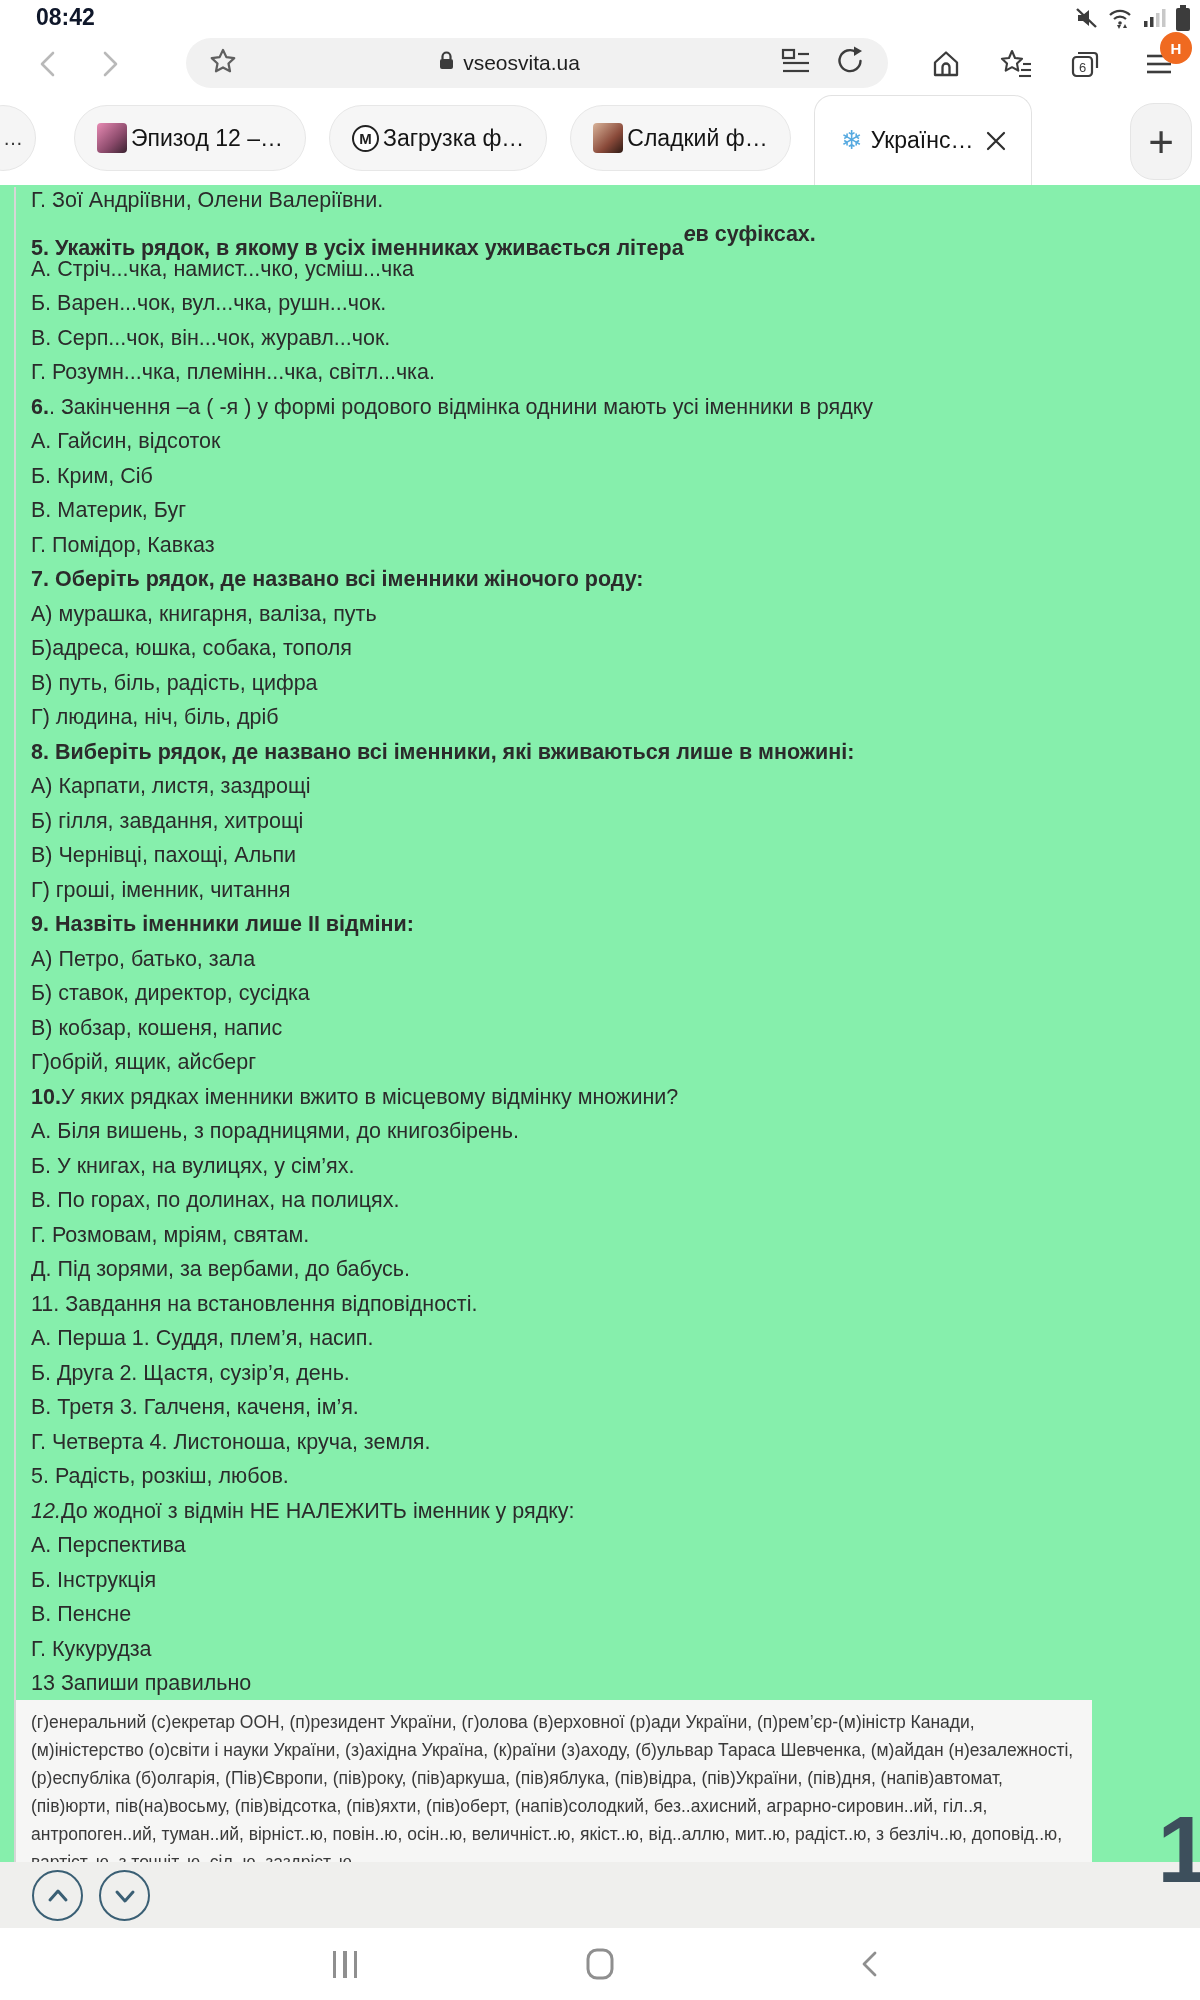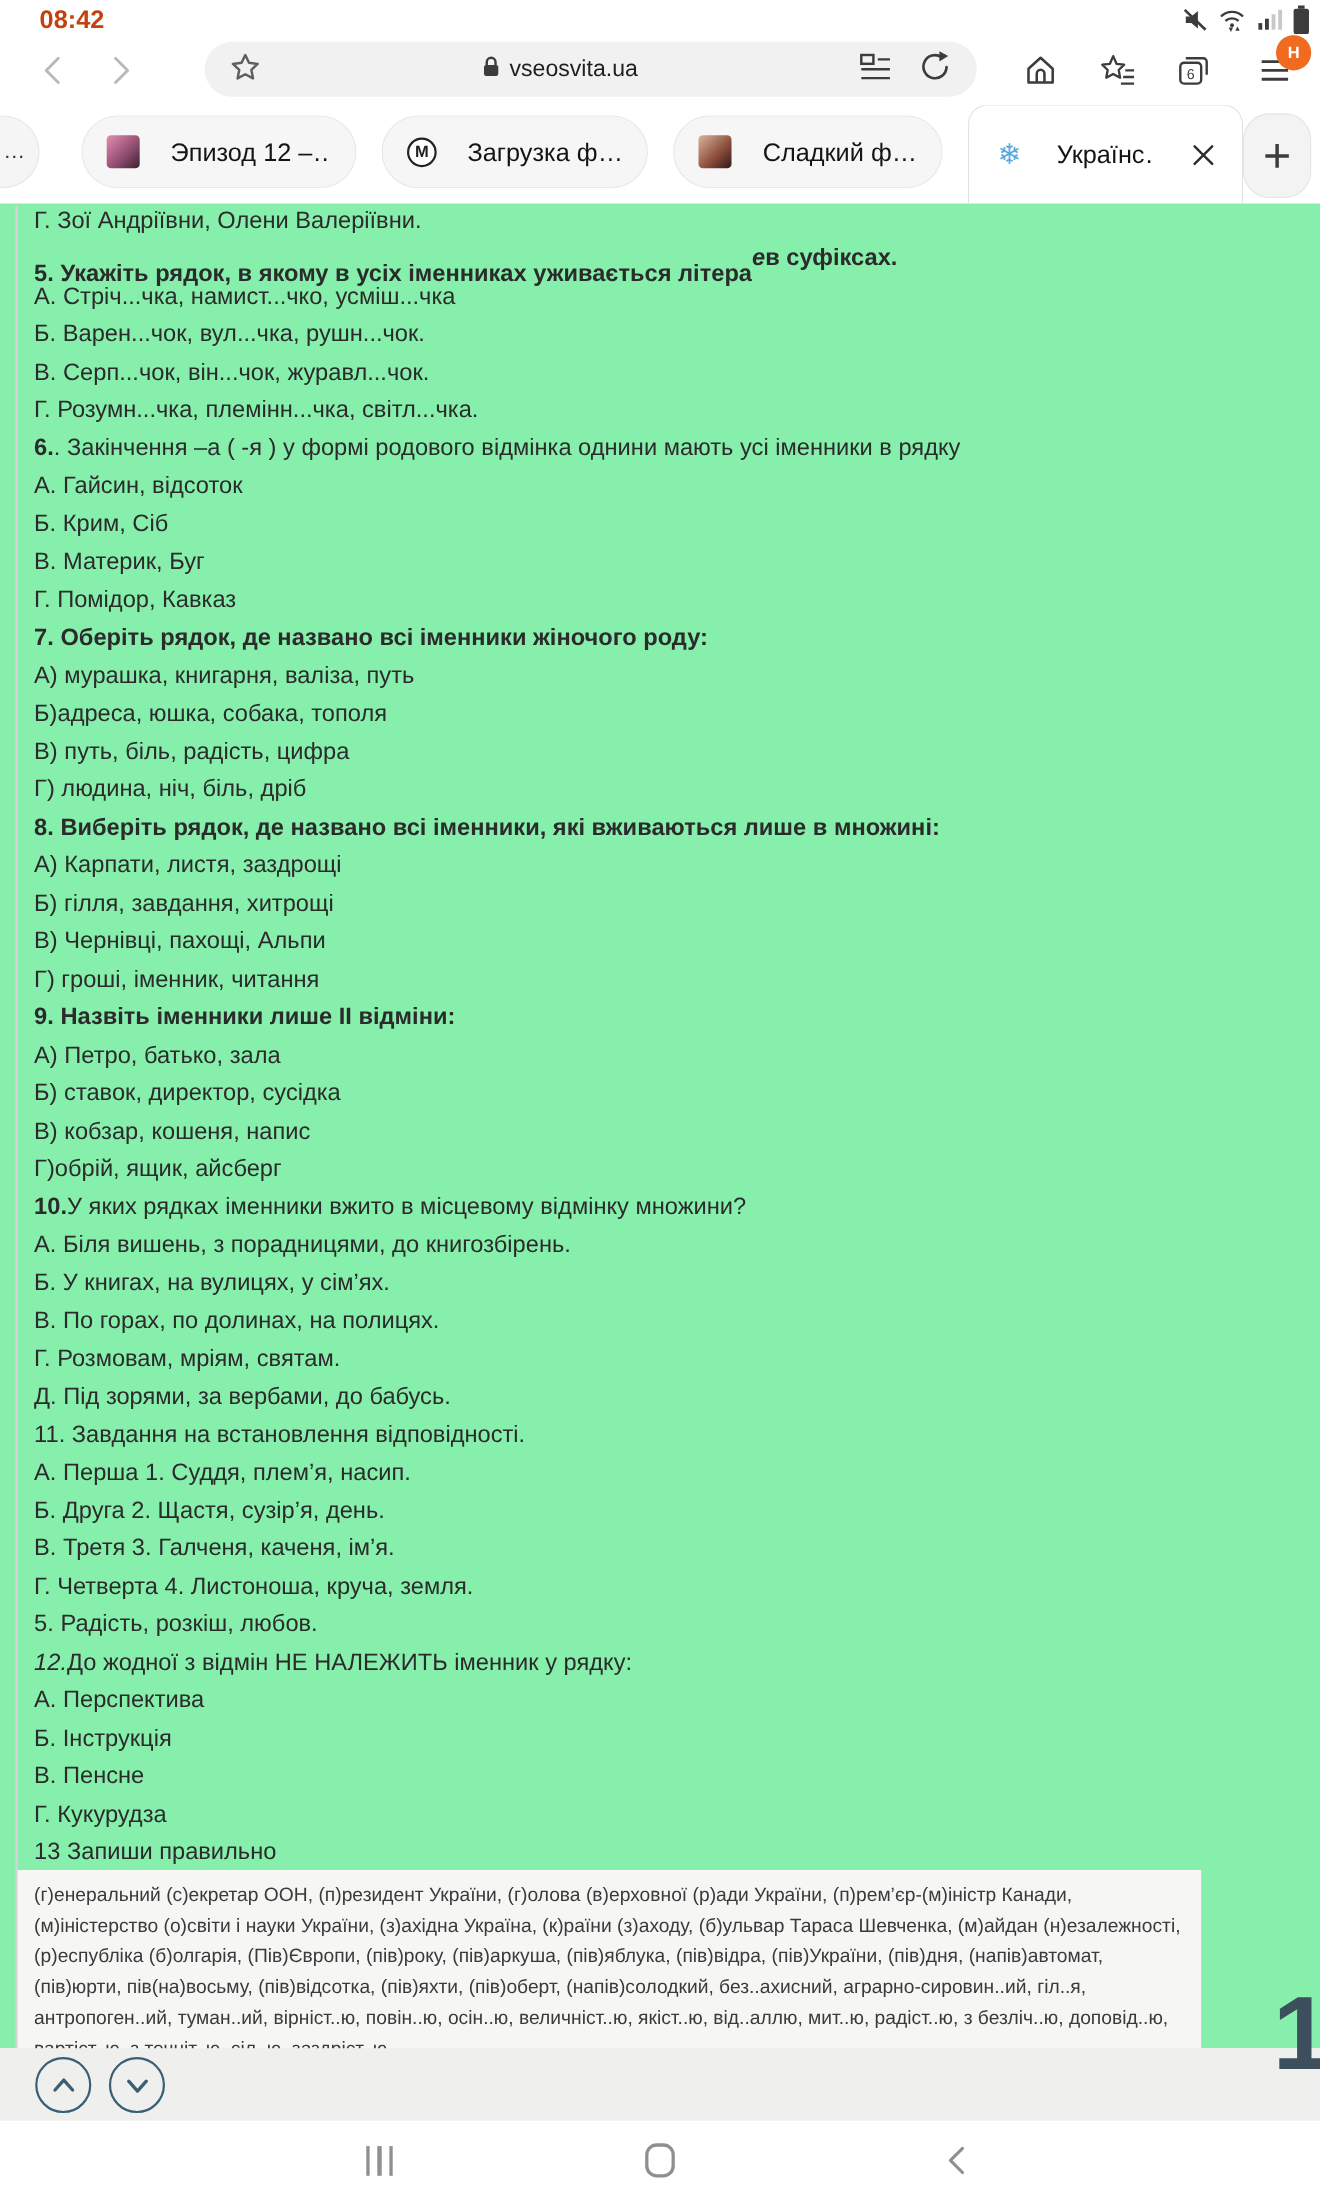--- a/index.html
+++ b/index.html
@@ -1,41 +1,41 @@
 <!DOCTYPE html>
 <html><head>
 <meta charset="utf-8">
 <style>
   * { box-sizing: border-box; margin: 0; padding: 0; }
   body { font-family: "Liberation Sans", sans-serif; background:#fff; }
   .screen { position:relative; width:1200px; height:2000px; background:#fff; overflow:hidden; }
 
   
   .status-bar { position:absolute; top:0; left:0; width:1200px; height:32px; }
-  .status-time { position:absolute; left:36px; top:4px; font-size:23px; font-weight:700; color:#c2410c; }
+  .status-time { position:absolute; left:36px; top:4px; font-size:23px; font-weight:700; color:#0f172a; }
   .status-icons { position:absolute; right:8px; top:4px; display:flex; align-items:center; gap:6px; }
 
   
   .toolbar { position:absolute; top:32px; left:0; width:1132px; height:63px; }
   .nav-arrow { position:absolute; top:14px; width:36px; height:36px; display:flex; align-items:center; justify-content:center; }
   .back-arrow { left:30px; } .fwd-arrow { left:92px; }
   .url-pill { position:absolute; left:186px; top:6px; width:702px; height:50px; background:#f1f1f1; border-radius:25px; display:flex; align-items:center; }
   .pill-star { margin-left:22px; }
   .pill-center { flex:1; display:flex; align-items:center; justify-content:center; gap:8px; }
   .url-text { font-size:21px; color:#1f1f1f; }
   .pill-right { display:flex; align-items:center; gap:22px; margin-right:22px; }
   .tb-icon { position:absolute; top:12px; width:40px; height:40px; display:flex; align-items:center; justify-content:center; }
   .home-btn { left:926px; } .bookmarks-btn { left:996px; } .tabs-btn { left:1066px; } .menu-btn { left:1138px; }
   .menu-badge { position:absolute; left:1160px; top:0px; width:32px; height:32px; border-radius:50%; background:#f06a20; color:#fff; font-size:15px; font-weight:700; display:flex; align-items:center; justify-content:center; z-index:3; }
 
   
   .tab-strip { position:absolute; top:95px; left:0; width:1200px; height:90px; background:#fff; }
   .tab-stub { position:absolute; left:-30px; top:10px; width:66px; height:66px; border-radius:33px; background:#f5f5f5; border:1px solid #e6e6e6; display:flex; align-items:center; justify-content:flex-end; padding-right:12px; font-size:20px; color:#333; }
   .tabs-row { position:absolute; left:74px; top:0; display:flex; gap:23px; height:90px; }
-  .tab { display:flex; align-items:center; gap:28px; padding:0 22px; margin-top:10px; height:66px; border-radius:33px; background:#f6f6f6; border:1px solid #e7e7e7; max-width:250px; }
+  .tab { display:flex; align-items:center; gap:4px; padding:0 22px; margin-top:10px; height:66px; border-radius:33px; background:#f6f6f6; border:1px solid #e7e7e7; max-width:250px; }
   .tab.active { margin-top:0; height:90px; border-radius:18px 18px 0 0; background:#fff; border:1px solid #e2e2e2; border-bottom:none; }
   .tab-label { font-size:23px; color:#141414; white-space:nowrap; overflow:hidden; }
   .favicon { width:30px; height:30px; flex:0 0 30px; display:flex; align-items:center; justify-content:center; border-radius:4px; font-size:26px; }
   .favicon.photo-pink { background:linear-gradient(135deg,#e88bb4,#8b4a6b 60%,#3a2230); }
   .favicon.photo-warm { background:linear-gradient(135deg,#d9b49a,#8a4a3a 60%,#2e1a14); }
   .favicon.m-circle { border:2px solid #222; border-radius:50%; width:27px; height:27px; flex-basis:27px; font-size:15px; font-weight:700; color:#222; background:#fff; }
   .favicon.snowflake-blue { color:#55a9e0; background:transparent; }
   .tab-close { margin-left:6px; display:flex; align-items:center; }
   .new-tab { position:absolute; left:1130px; top:8px; width:62px; height:77px; border-radius:24px; background:#f3f3f3; border:1px solid #e5e5e5; display:flex; align-items:center; justify-content:center; font-size:44px; font-weight:300; color:#3c3c3c; }
 

